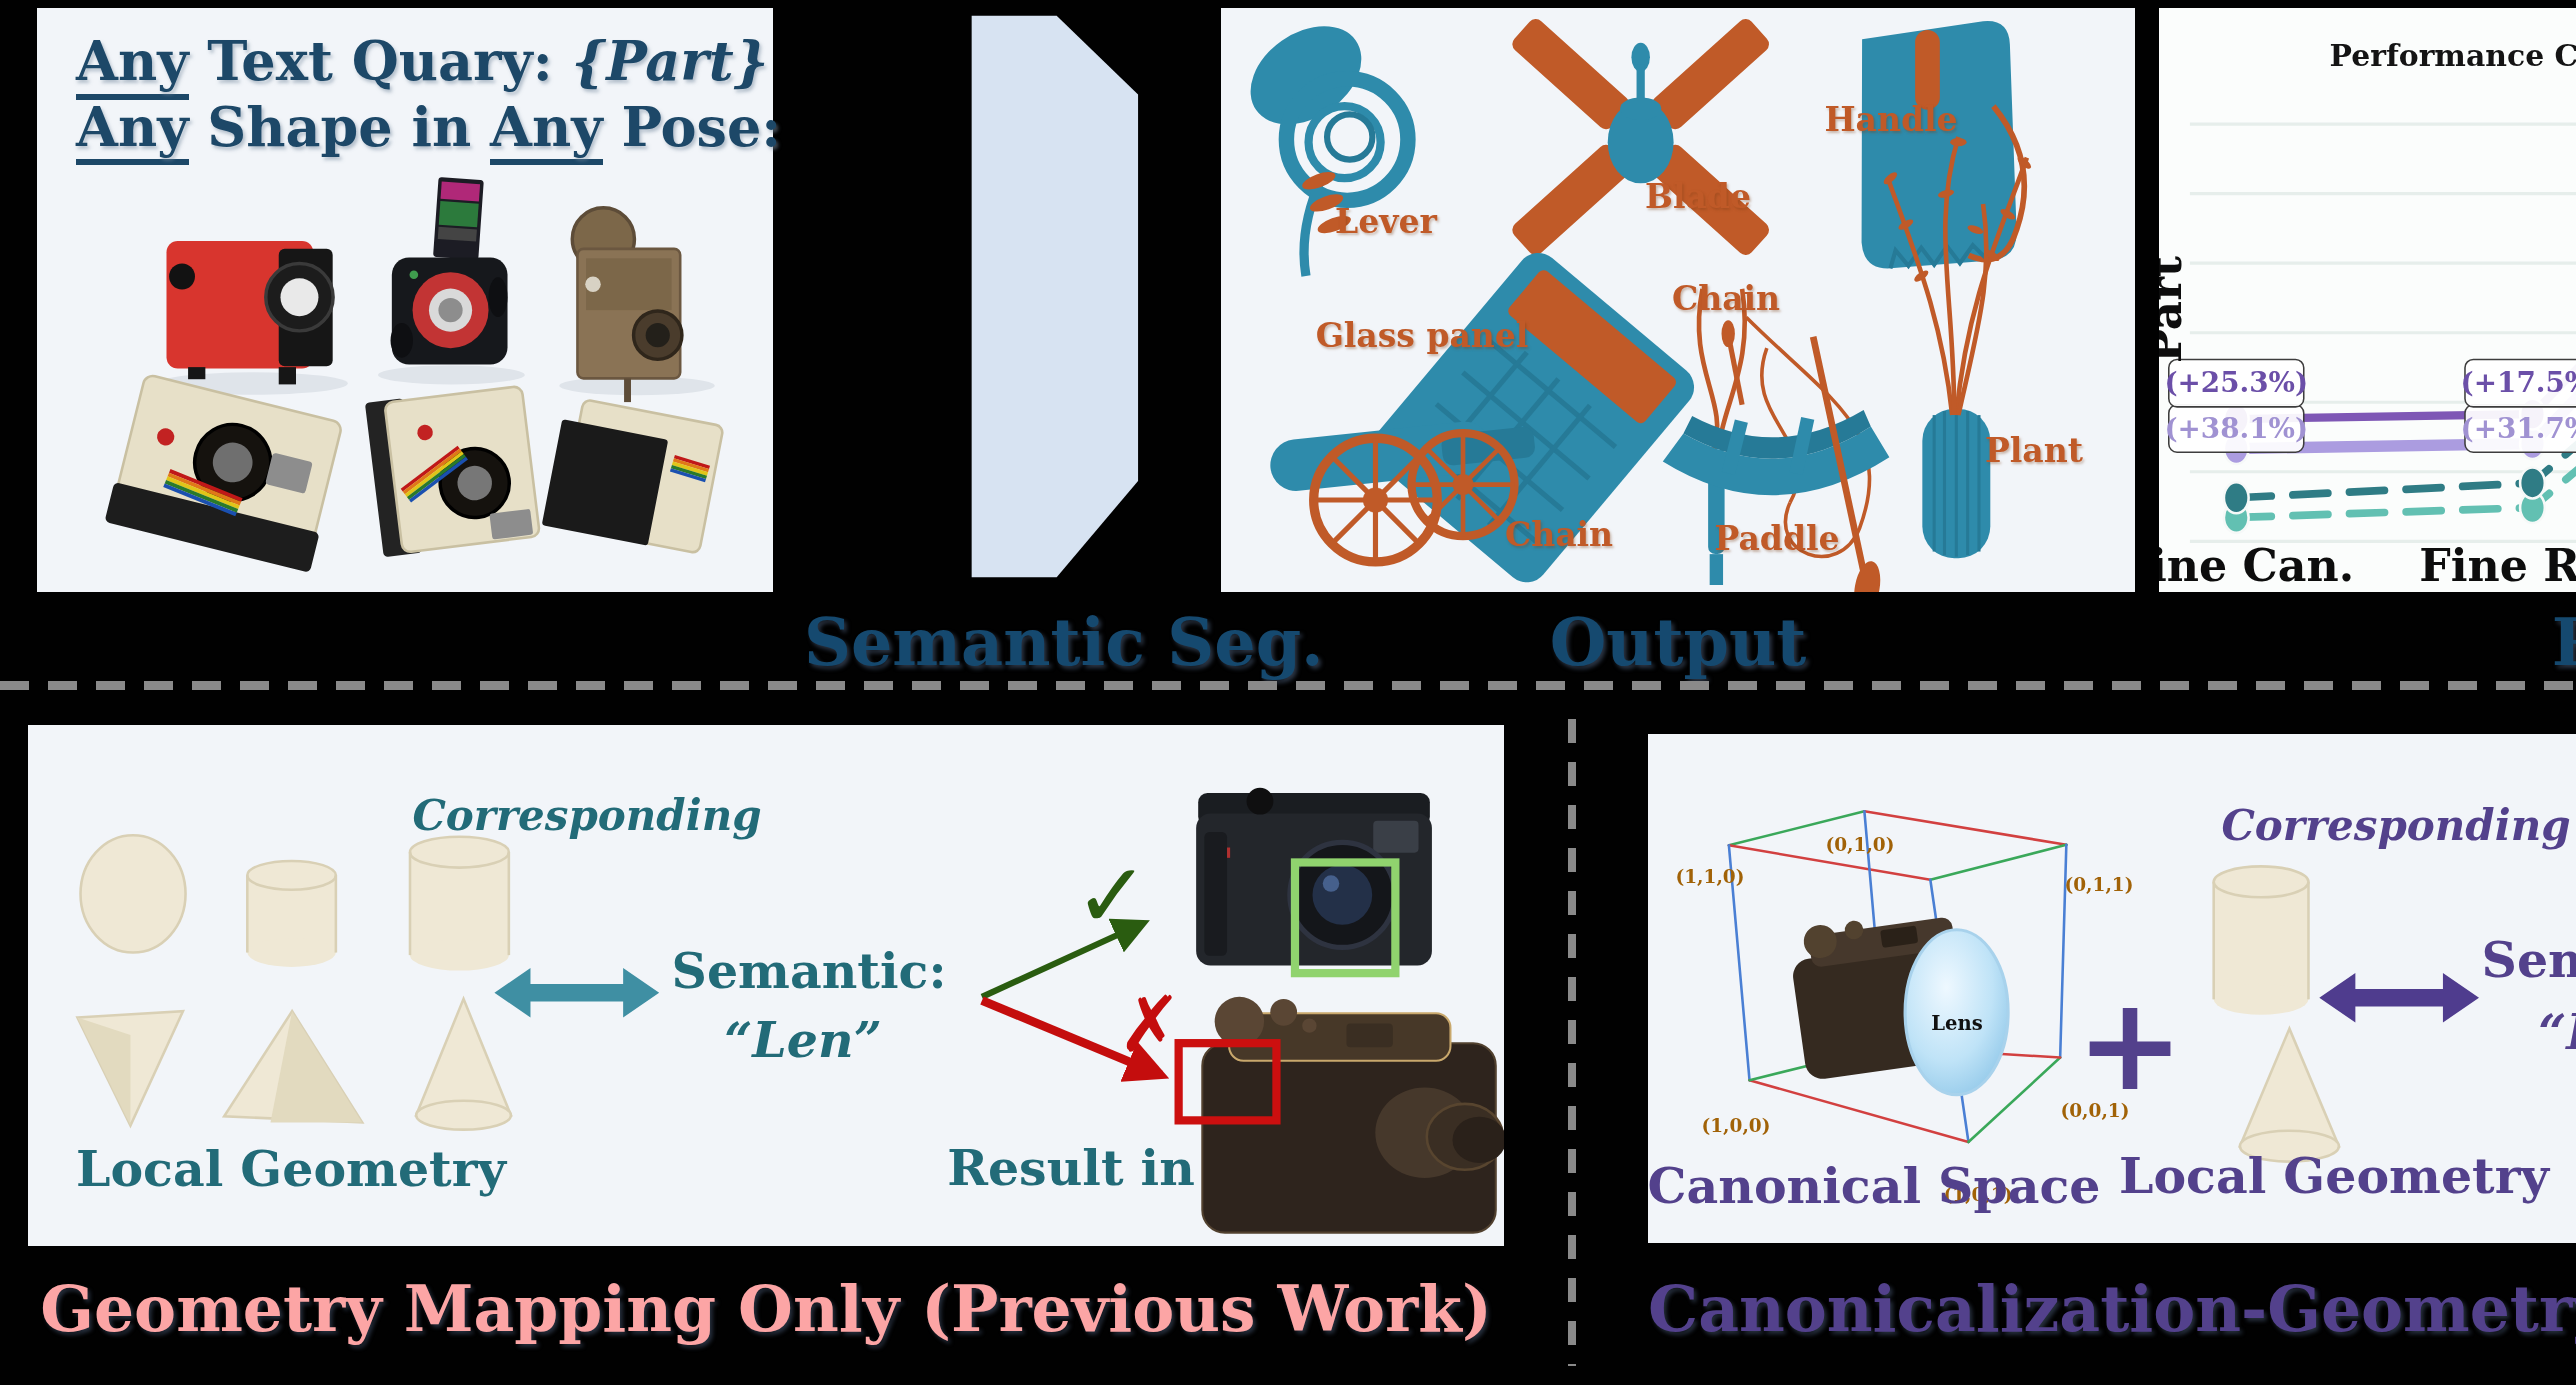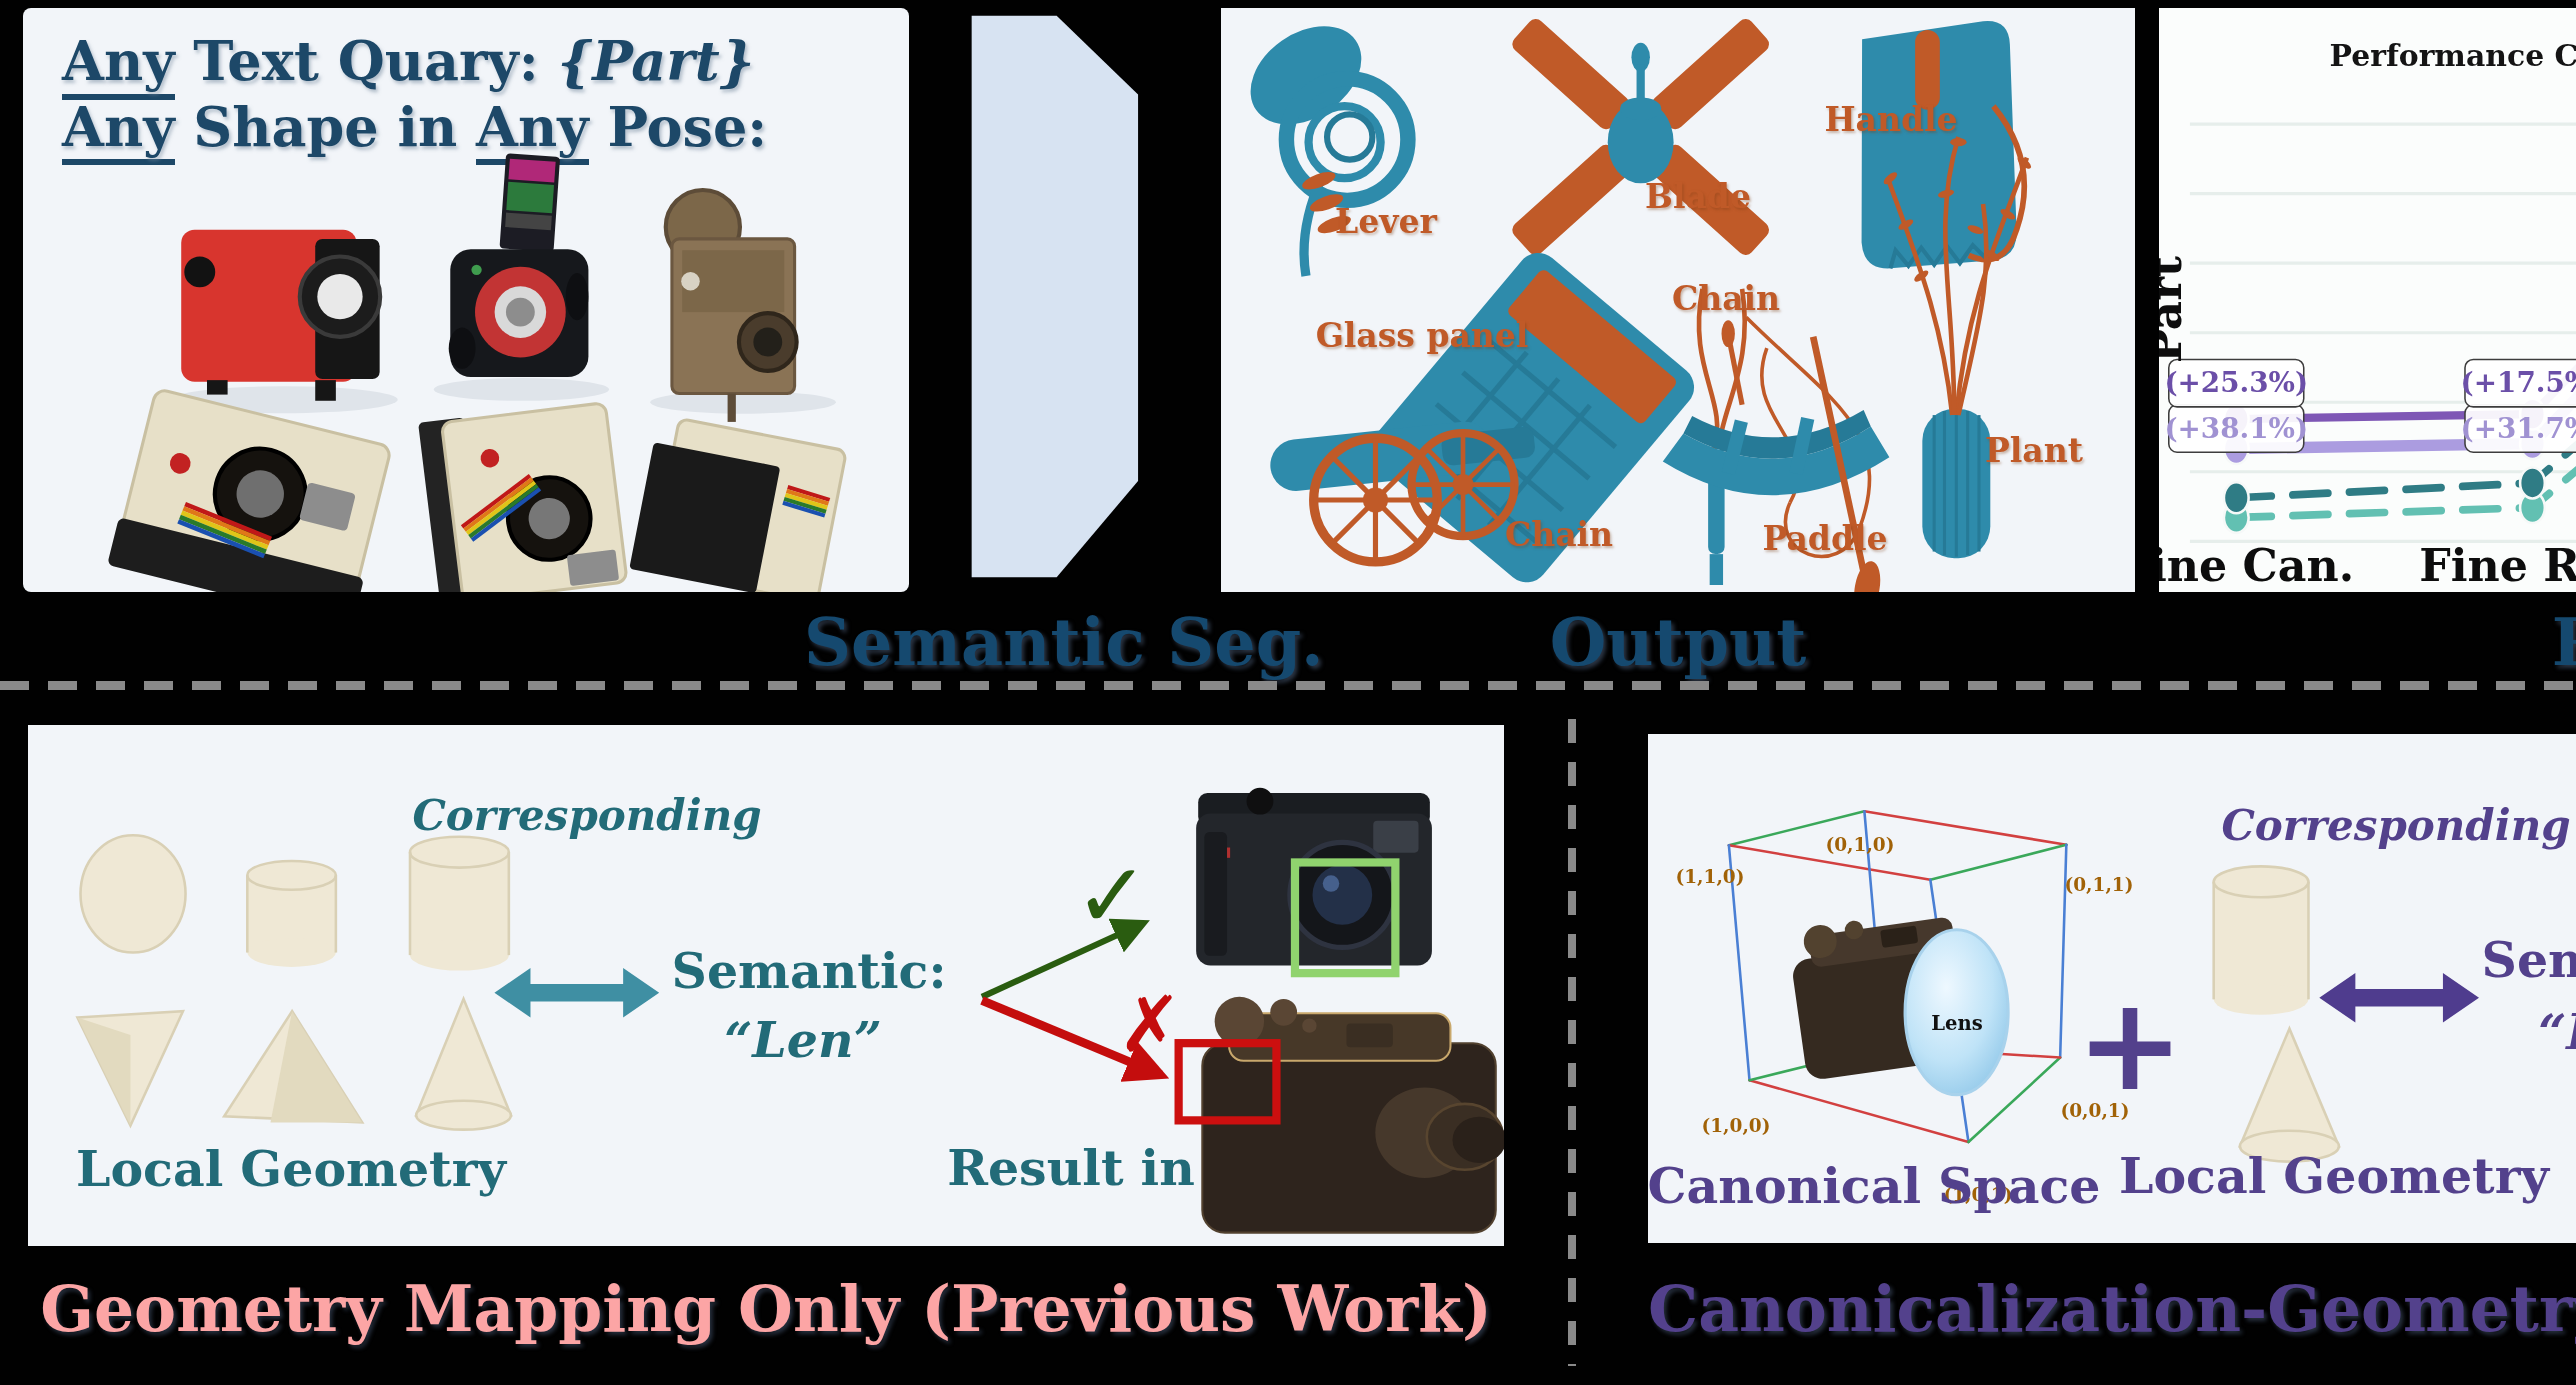--- a/index.html
+++ b/index.html
@@ -1,19 +1,19 @@
 <!DOCTYPE html>
 <html style="font-size:8.2px"><head>
 <meta charset="utf-8">
 <style>
   html,body{margin:0;padding:0;background:#010101;}
   .stage{position:relative;width:3243px;height:1385px;background:#010101;overflow:hidden;
          font-family:"DejaVu Serif","Liberation Serif",serif;}
   .panel{position:absolute;background:#f2f5f9;}
-  #panel-input{left:23px;top:7.7px;width:886px;height:584px;border-radius:8px;}
+  #panel-input{left:37px;top:7.7px;width:736px;height:584px;}
   #panel-output{left:1221px;top:7.7px;width:914px;height:584px;}
   #panel-chart{left:2159px;top:7.7px;width:1056px;height:584px;background:#fbfdfc;}
   #panel-bl{left:28px;top:725px;width:1476px;height:521px;}
   #panel-br{left:1648px;top:734px;width:1526px;height:509px;}
   svg.fill{position:absolute;left:0;top:0;width:100%;height:100%;}
 
   .cap{position:absolute;color:#15496f;font-weight:bold;font-size:65px;text-align:center;
        text-shadow:2.6px 3.1px 4.6px rgba(85,105,135,.5);white-space:nowrap;}
   #cap-input{left:20.6px;top:604px;width:878px;}
   #cap-semseg{left:804px;top:604px;width:505px;}
@@ -273,21 +273,21 @@
       </g>
     </svg>
 
     <div class="t olabel" style="left:165px;top:213px;">Lever</div>
     <div class="t olabel" style="left:477px;top:188px;">Blade</div>
     <div class="t olabel" style="left:670px;top:111px;">Handle</div>
     <div class="t olabel" style="left:201px;top:327px;">Glass panel</div>
     <div class="t olabel" style="left:505px;top:290px;">Chain</div>
     <div class="t olabel" style="left:813px;top:442px;">Plant</div>
     <div class="t olabel" style="left:338px;top:526px;">Chain</div>
-    <div class="t olabel" style="left:556px;top:530px;margin-left:48px;">Paddle</div>
+    <div class="t olabel" style="left:556px;top:530px;">Paddle</div>
   </div>
 
   <div class="panel" id="panel-chart">
     <svg class="fill" id="chart-svg" viewBox="0 0 2050 1133">
         <line x1="60" x2="1998" y1="225" y2="225" stroke="#e6eeeb" stroke-width="6"></line>
         <line x1="60" x2="1998" y1="360" y2="360" stroke="#e6eeeb" stroke-width="6"></line>
         <line x1="60" x2="1998" y1="495" y2="495" stroke="#e6eeeb" stroke-width="6"></line>
         <line x1="60" x2="1998" y1="630" y2="630" stroke="#e6eeeb" stroke-width="6"></line>
         <line x1="60" x2="1998" y1="765" y2="765" stroke="#e6eeeb" stroke-width="6"></line>
         <line x1="60" x2="1998" y1="900" y2="900" stroke="#e6eeeb" stroke-width="6"></line>

